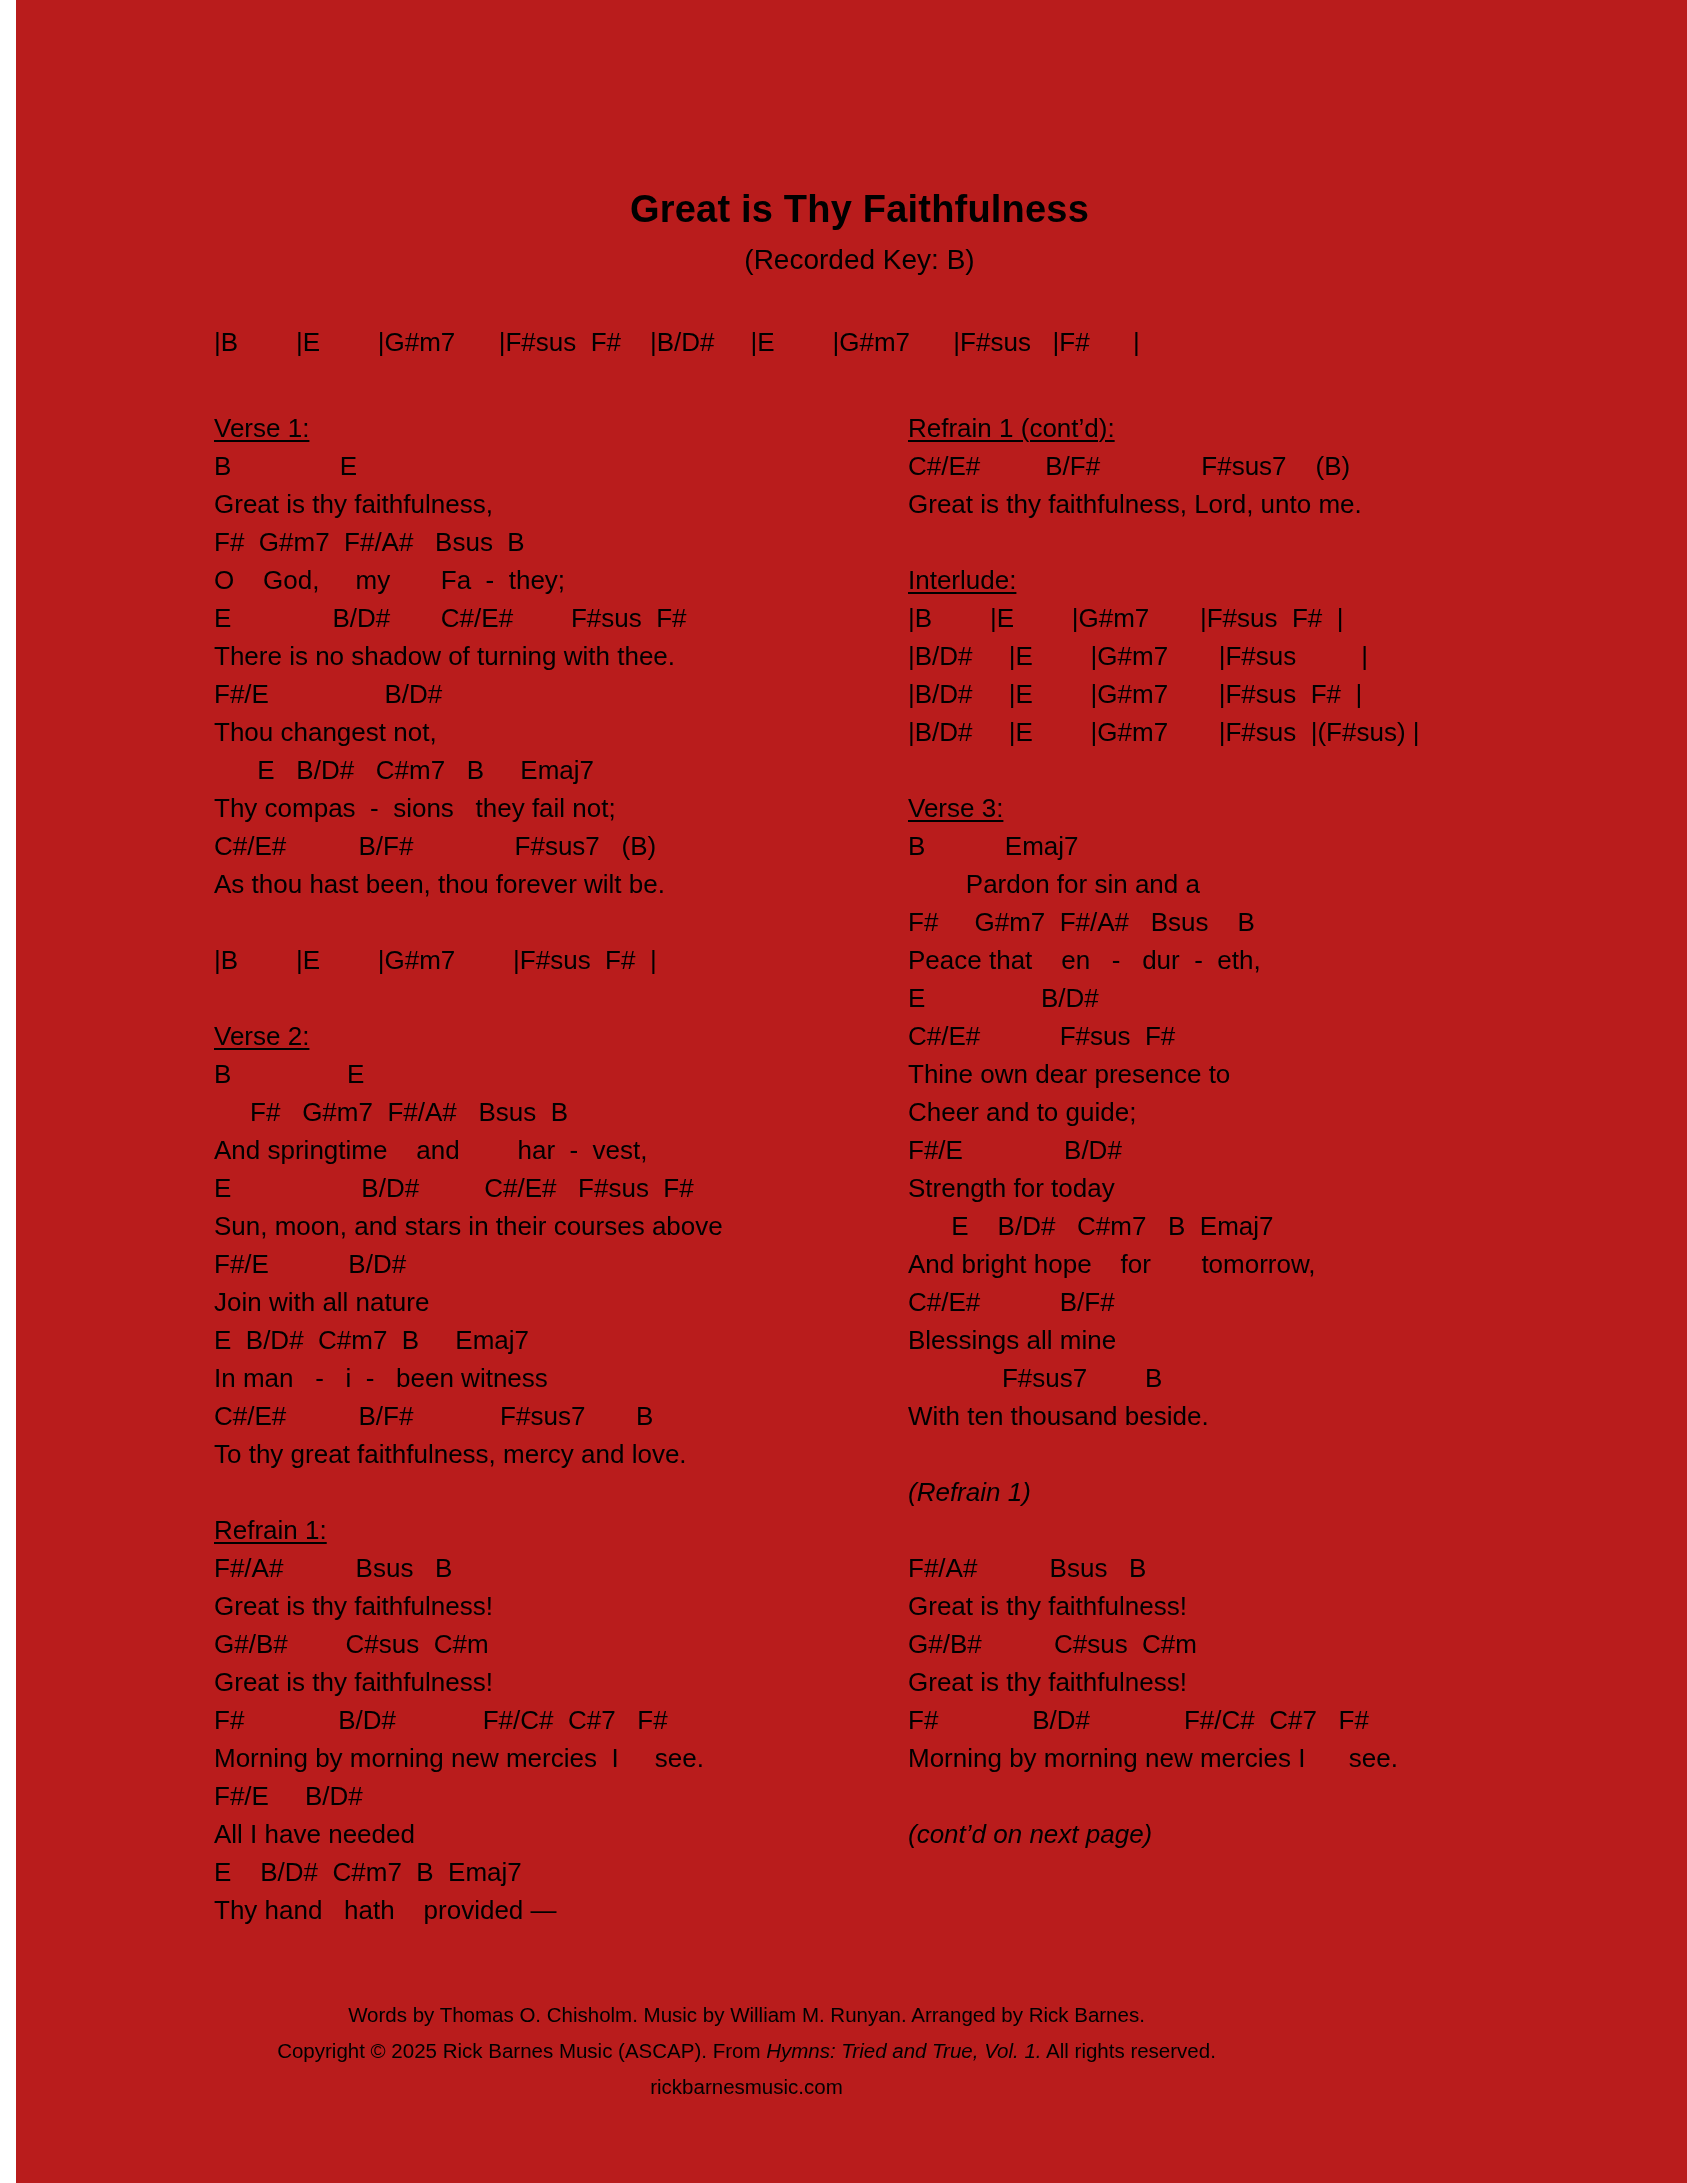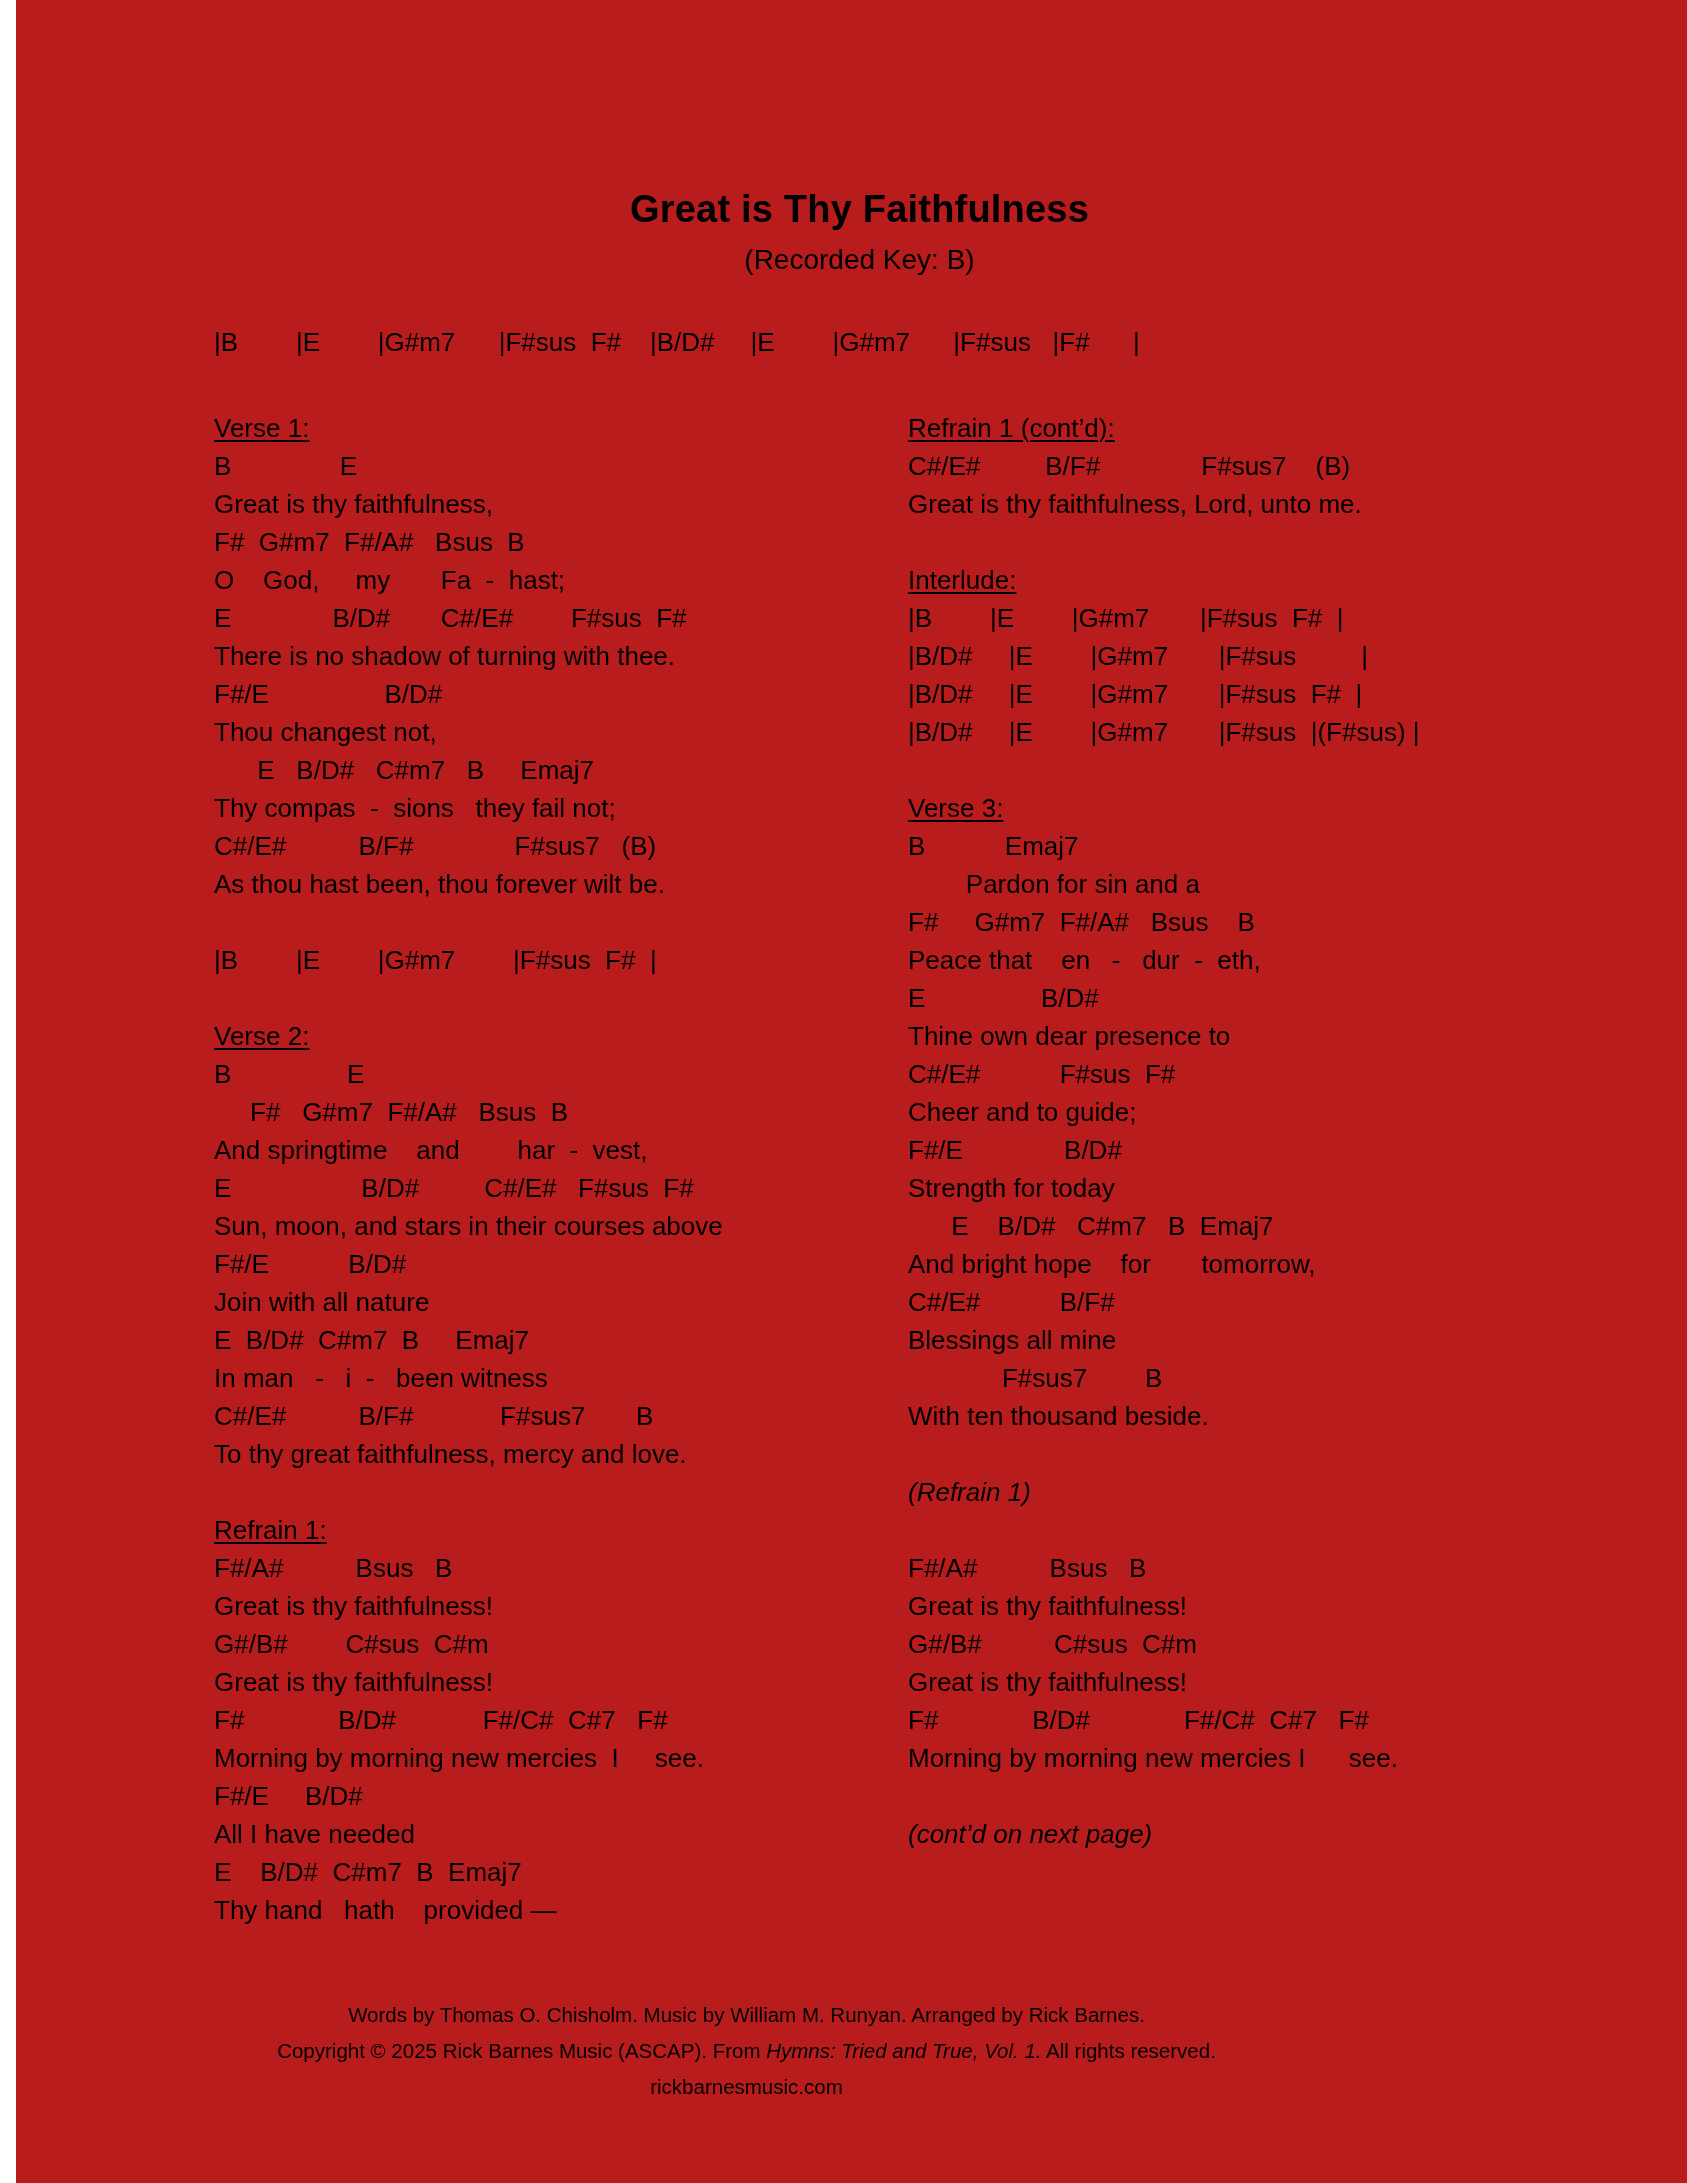--- a/index.html
+++ b/index.html
@@ -119,21 +119,21 @@
 
     <div class="col col-left">
 
       <div class="blk">
         <div class="head-row">
           <span class="section-head">Verse 1:</span>
         </div>
         <div class="ln">B               E</div>
         <div class="ln">Great is thy faithfulness,</div>
         <div class="ln">F#  G#m7  F#/A#   Bsus  B</div>
-        <div class="ln">O    God,     my       Fa  -  hast;</div>
+        <div class="ln">O    God,     my       Fa  -  they;</div>
         <div class="ln">E              B/D#       C#/E#        F#sus  F#</div>
         <div class="ln">There is no shadow of turning with thee.</div>
         <div class="ln">F#/E                B/D#</div>
         <div class="ln">Thou changest not,</div>
         <div class="ln">      E   B/D#   C#m7   B     Emaj7</div>
         <div class="ln">Thy compas  -  sions   they fail not;</div>
         <div class="ln">C#/E#          B/F#              F#sus7   (B)</div>
         <div class="ln">As thou hast been, thou forever wilt be.</div>
       </div>
 
@@ -206,22 +206,22 @@
 
       <div class="blk">
         <div class="head-row">
           <span class="section-head">Verse 3:</span>
         </div>
         <div class="ln">B           Emaj7</div>
         <div class="ln">        Pardon for sin and a</div>
         <div class="ln">F#     G#m7  F#/A#   Bsus    B</div>
         <div class="ln">Peace that    en   -   dur  -  eth,</div>
         <div class="ln">E                B/D#</div>
+        <div class="ln">C#/E#           F#sus  F#</div>
         <div class="ln">Thine own dear presence to</div>
-        <div class="ln">C#/E#           F#sus  F#</div>
         <div class="ln">Cheer and to guide;</div>
         <div class="ln">F#/E              B/D#</div>
         <div class="ln">Strength for today</div>
         <div class="ln">      E    B/D#   C#m7   B  Emaj7</div>
         <div class="ln">And bright hope    for       tomorrow,</div>
         <div class="ln">C#/E#           B/F#</div>
         <div class="ln">Blessings all mine</div>
         <div class="ln">             F#sus7        B</div>
         <div class="ln">With ten thousand beside.</div>
       </div>

